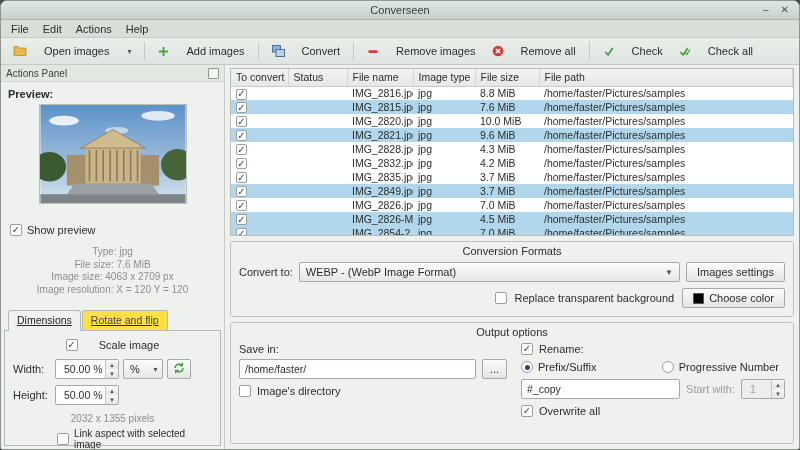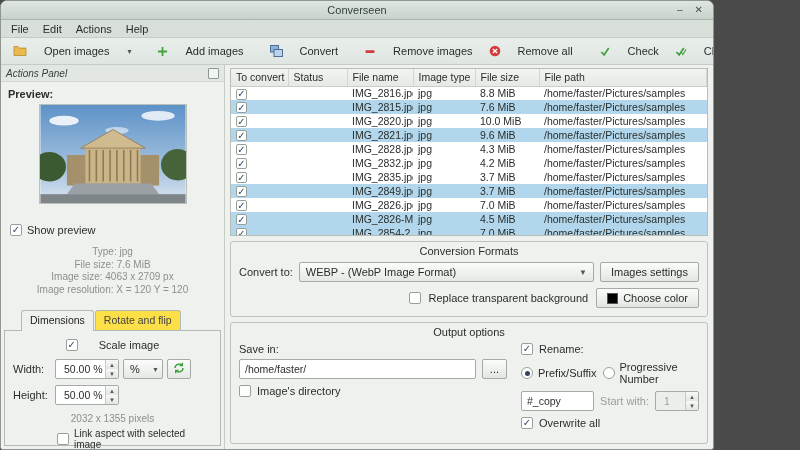--- a/index.html
+++ b/index.html
@@ -3,21 +3,21 @@
 <meta charset="utf-8">
 <style>
   * { margin:0; padding:0; box-sizing:border-box; }
   html,body { width:800px; height:450px; }
   body {
     font-family:"Liberation Sans", sans-serif;
     font-size:11px; color:#2a2e2b;
     background:#4a4a4a;
   }
   .window {
-    width:714px; height:450px;
+    width:800px; height:450px;
     background:#eff1ee;
     border:1px solid #8d978f;
     border-radius:7px 7px 3px 3px;
     overflow:hidden;
     display:flex; flex-direction:column;
   }
   
   .titlebar {
     height:19px; flex:0 0 19px;
     background:linear-gradient(#dfe6e1,#c8d2cb);
@@ -52,39 +52,39 @@
   .main { flex:1; display:flex; min-height:0; }
   
   .actions-panel {
     width:224px; flex:0 0 224px;
     border-right:1px solid #c3ccc5;
     display:flex; flex-direction:column; background:#eff1ee;
   }
   .panel-header {
     height:17px; flex:0 0 17px;
     background:#e2e7e2; border-bottom:1px solid #cfd6cf;
-    display:flex; align-items:center; padding:0 5px; font-size:10px; color:#3a423c;font-style:italic;
+    display:flex; align-items:center; padding:0 5px; font-size:10px; color:#3a423c;
   }
   .float-btn { margin-left:auto; width:11px; height:11px; border:1px solid #8f988f; background:#f3f5f3; border-radius:1px; }
   .preview-label { font-weight:bold; margin:6px 0 4px 7px; }
   .preview-box { display:flex; justify-content:center; }
   .preview-box svg { border:1px solid #b9c0ba; }
   .row-check { display:flex; align-items:center; gap:5px; margin:20px 0 0 9px; }
   .meta { margin-top:10px; text-align:center; color:#8b908b; font-size:10px; line-height:12.5px; }
   
   .cb {
     width:12px; height:12px; flex:0 0 12px;
     background:#fff; border:1px solid #98a199; border-radius:2px;
     display:inline-flex; align-items:center; justify-content:center;
   }
   .cb.checked::after { content:"✓"; font-size:10px; color:#2e4a66; line-height:1; }
   .radio { width:12px; height:12px; flex:0 0 12px; background:#fff; border:1px solid #98a199; border-radius:50%; display:inline-flex; align-items:center; justify-content:center; }
   .radio.checked::after { content:""; width:5px; height:5px; border-radius:50%; background:#33455c; }
   
-  .tabbar { display:flex; margin:14px 3px 0 20px; position:relative; z-index:1; }
+  .tabbar { display:flex; margin:14px 3px 0 7px; position:relative; z-index:1;text-decoration:underline; }
   .tab {
     padding:3px 8px 4px; font-size:10.5px;
     border:1px solid #b2bab3; border-bottom:none;
     border-radius:3px 3px 0 0; background:#fde047; margin-right:1px; color:#444;
   }
   .tab.active { background:#eff1ee; color:#222; margin-bottom:-1px; padding-bottom:5px; }
   .tab-pane {
     flex:1; border:1px solid #b2bab3; margin:0 3px 3px 3px;
     padding:8px 8px 6px; display:flex; flex-direction:column; min-height:0;
   }

